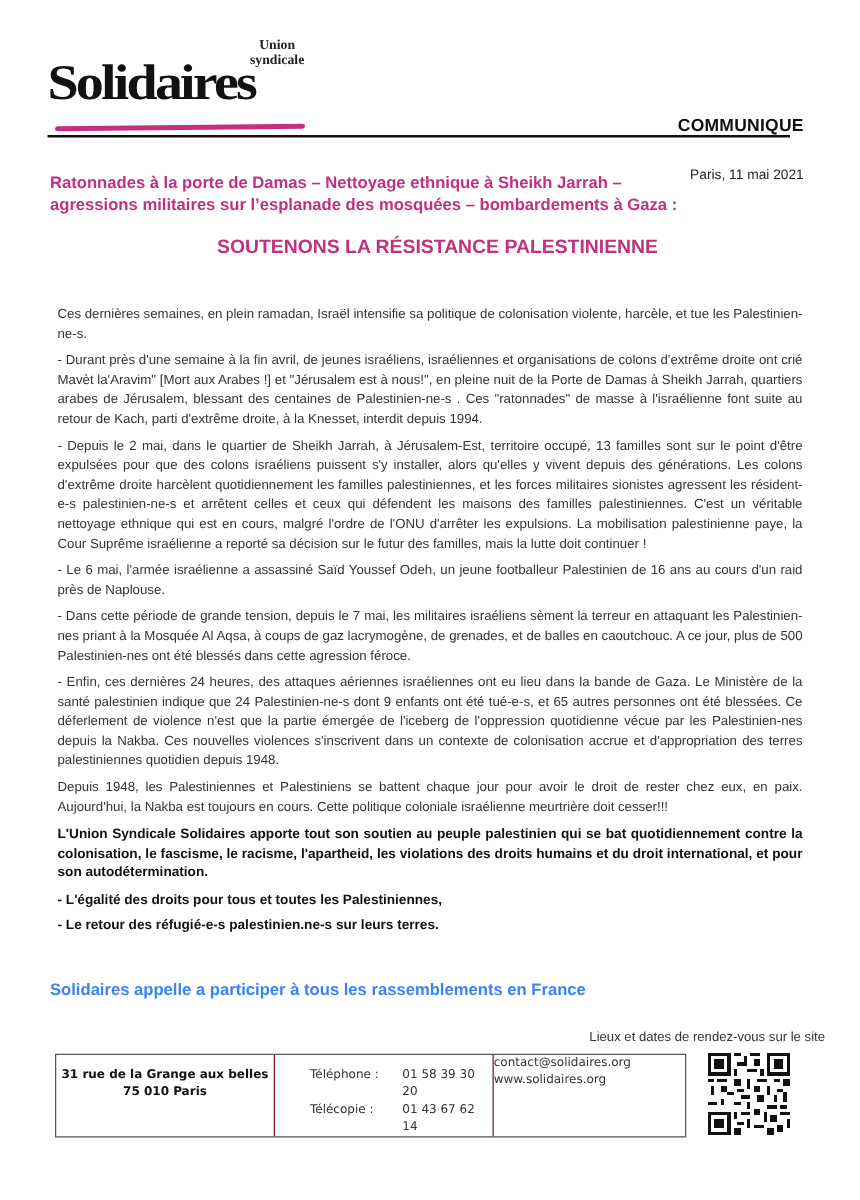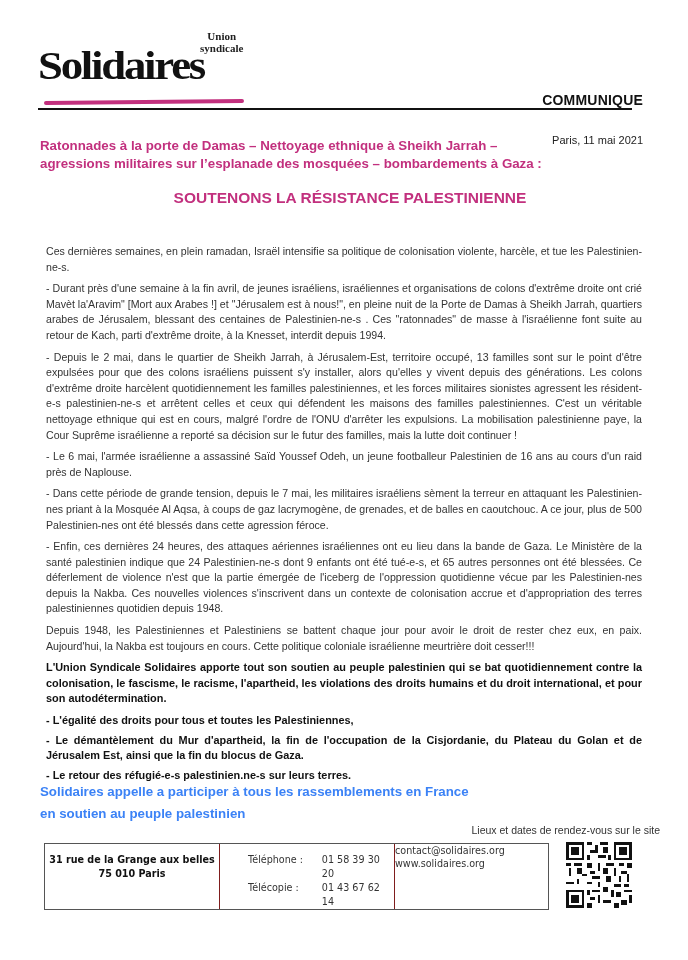--- a/index.html
+++ b/index.html
@@ -96,27 +96,25 @@
   <div class="body">
     <p>Ces dernières semaines, en plein ramadan, Israël intensifie sa politique de colonisation violente, harcèle, et tue les Palestinien-ne-s.</p>
     <p>- Durant près d'une semaine à la fin avril, de jeunes israéliens, israéliennes et organisations de colons d'extrême droite ont crié Mavèt la'Aravim" [Mort aux Arabes !] et "Jérusalem est à nous!", en pleine nuit de la Porte de Damas à Sheikh Jarrah, quartiers arabes de Jérusalem, blessant des centaines de Palestinien-ne-s . Ces "ratonnades" de masse à l'israélienne font suite au retour de Kach, parti d'extrême droite, à la Knesset, interdit depuis 1994.</p>
     <p>- Depuis le 2 mai, dans le quartier de Sheikh Jarrah, à Jérusalem-Est, territoire occupé, 13 familles sont sur le point d'être expulsées pour que des colons israéliens puissent s'y installer, alors qu'elles y vivent depuis des générations. Les colons d'extrême droite harcèlent quotidiennement les familles palestiniennes, et les forces militaires sionistes agressent les résident-e-s palestinien-ne-s et arrêtent celles et ceux qui défendent les maisons des familles palestiniennes. C'est un véritable nettoyage ethnique qui est en cours, malgré l'ordre de l'ONU d'arrêter les expulsions. La mobilisation palestinienne paye, la Cour Suprême israélienne a reporté sa décision sur le futur des familles, mais la lutte doit continuer !</p>
     <p>- Le 6 mai, l'armée israélienne a assassiné Saïd Youssef Odeh, un jeune footballeur Palestinien de 16 ans au cours d'un raid près de Naplouse.</p>
     <p>- Dans cette période de grande tension, depuis le 7 mai, les militaires israéliens sèment la terreur en attaquant les Palestinien-nes priant à la Mosquée Al Aqsa, à coups de gaz lacrymogène, de grenades, et de balles en caoutchouc. A ce jour, plus de 500 Palestinien-nes ont été blessés dans cette agression féroce.</p>
     <p>- Enfin, ces dernières 24 heures, des attaques aériennes israéliennes ont eu lieu dans la bande de Gaza. Le Ministère de la santé palestinien indique que 24 Palestinien-ne-s dont 9 enfants ont été tué-e-s, et 65 autres personnes ont été blessées. Ce déferlement de violence n'est que la partie émergée de l'iceberg de l'oppression quotidienne vécue par les Palestinien-nes depuis la Nakba. Ces nouvelles violences s'inscrivent dans un contexte de colonisation accrue et d'appropriation des terres palestiniennes quotidien depuis 1948.</p>
     <p>Depuis 1948, les Palestiniennes et Palestiniens se battent chaque jour pour avoir le droit de rester chez eux, en paix. Aujourd'hui, la Nakba est toujours en cours. Cette politique coloniale israélienne meurtrière doit cesser!!!</p>
     <p class="bold">L'Union Syndicale Solidaires apporte tout son soutien au peuple palestinien qui se bat quotidiennement contre la colonisation, le fascisme, le racisme, l'apartheid, les violations des droits humains et du droit international, et pour son autodétermination.</p>
     <p class="bold tight">- L'égalité des droits pour tous et toutes les Palestiniennes,</p>
-    <p class="bold tight">- Le démantèlement du Mur d'apartheid, la fin de l'occupation de la Cisjordanie, du Plateau du Golan et de Jérusalem Est, ainsi que la fin du blocus de Gaza.</p>
     <p class="bold tight">- Le retour des réfugié-e-s palestinien.ne-s sur leurs terres.</p>
   </div>
 
   <div class="call">
     <div>Solidaires appelle a participer à tous les rassemblements en France</div>
-    <div>en soutien au peuple palestinien</div>
   </div>
   <div class="site-note">Lieux et dates de rendez-vous sur le site</div>
 
   <div class="footer-box">
     <div class="fb-cell fb-addr">
       <div>31 rue de la Grange aux belles</div>
       <div>75 010 Paris</div>
     </div>
     <div class="fb-cell fb-tel">
       <div class="row">

